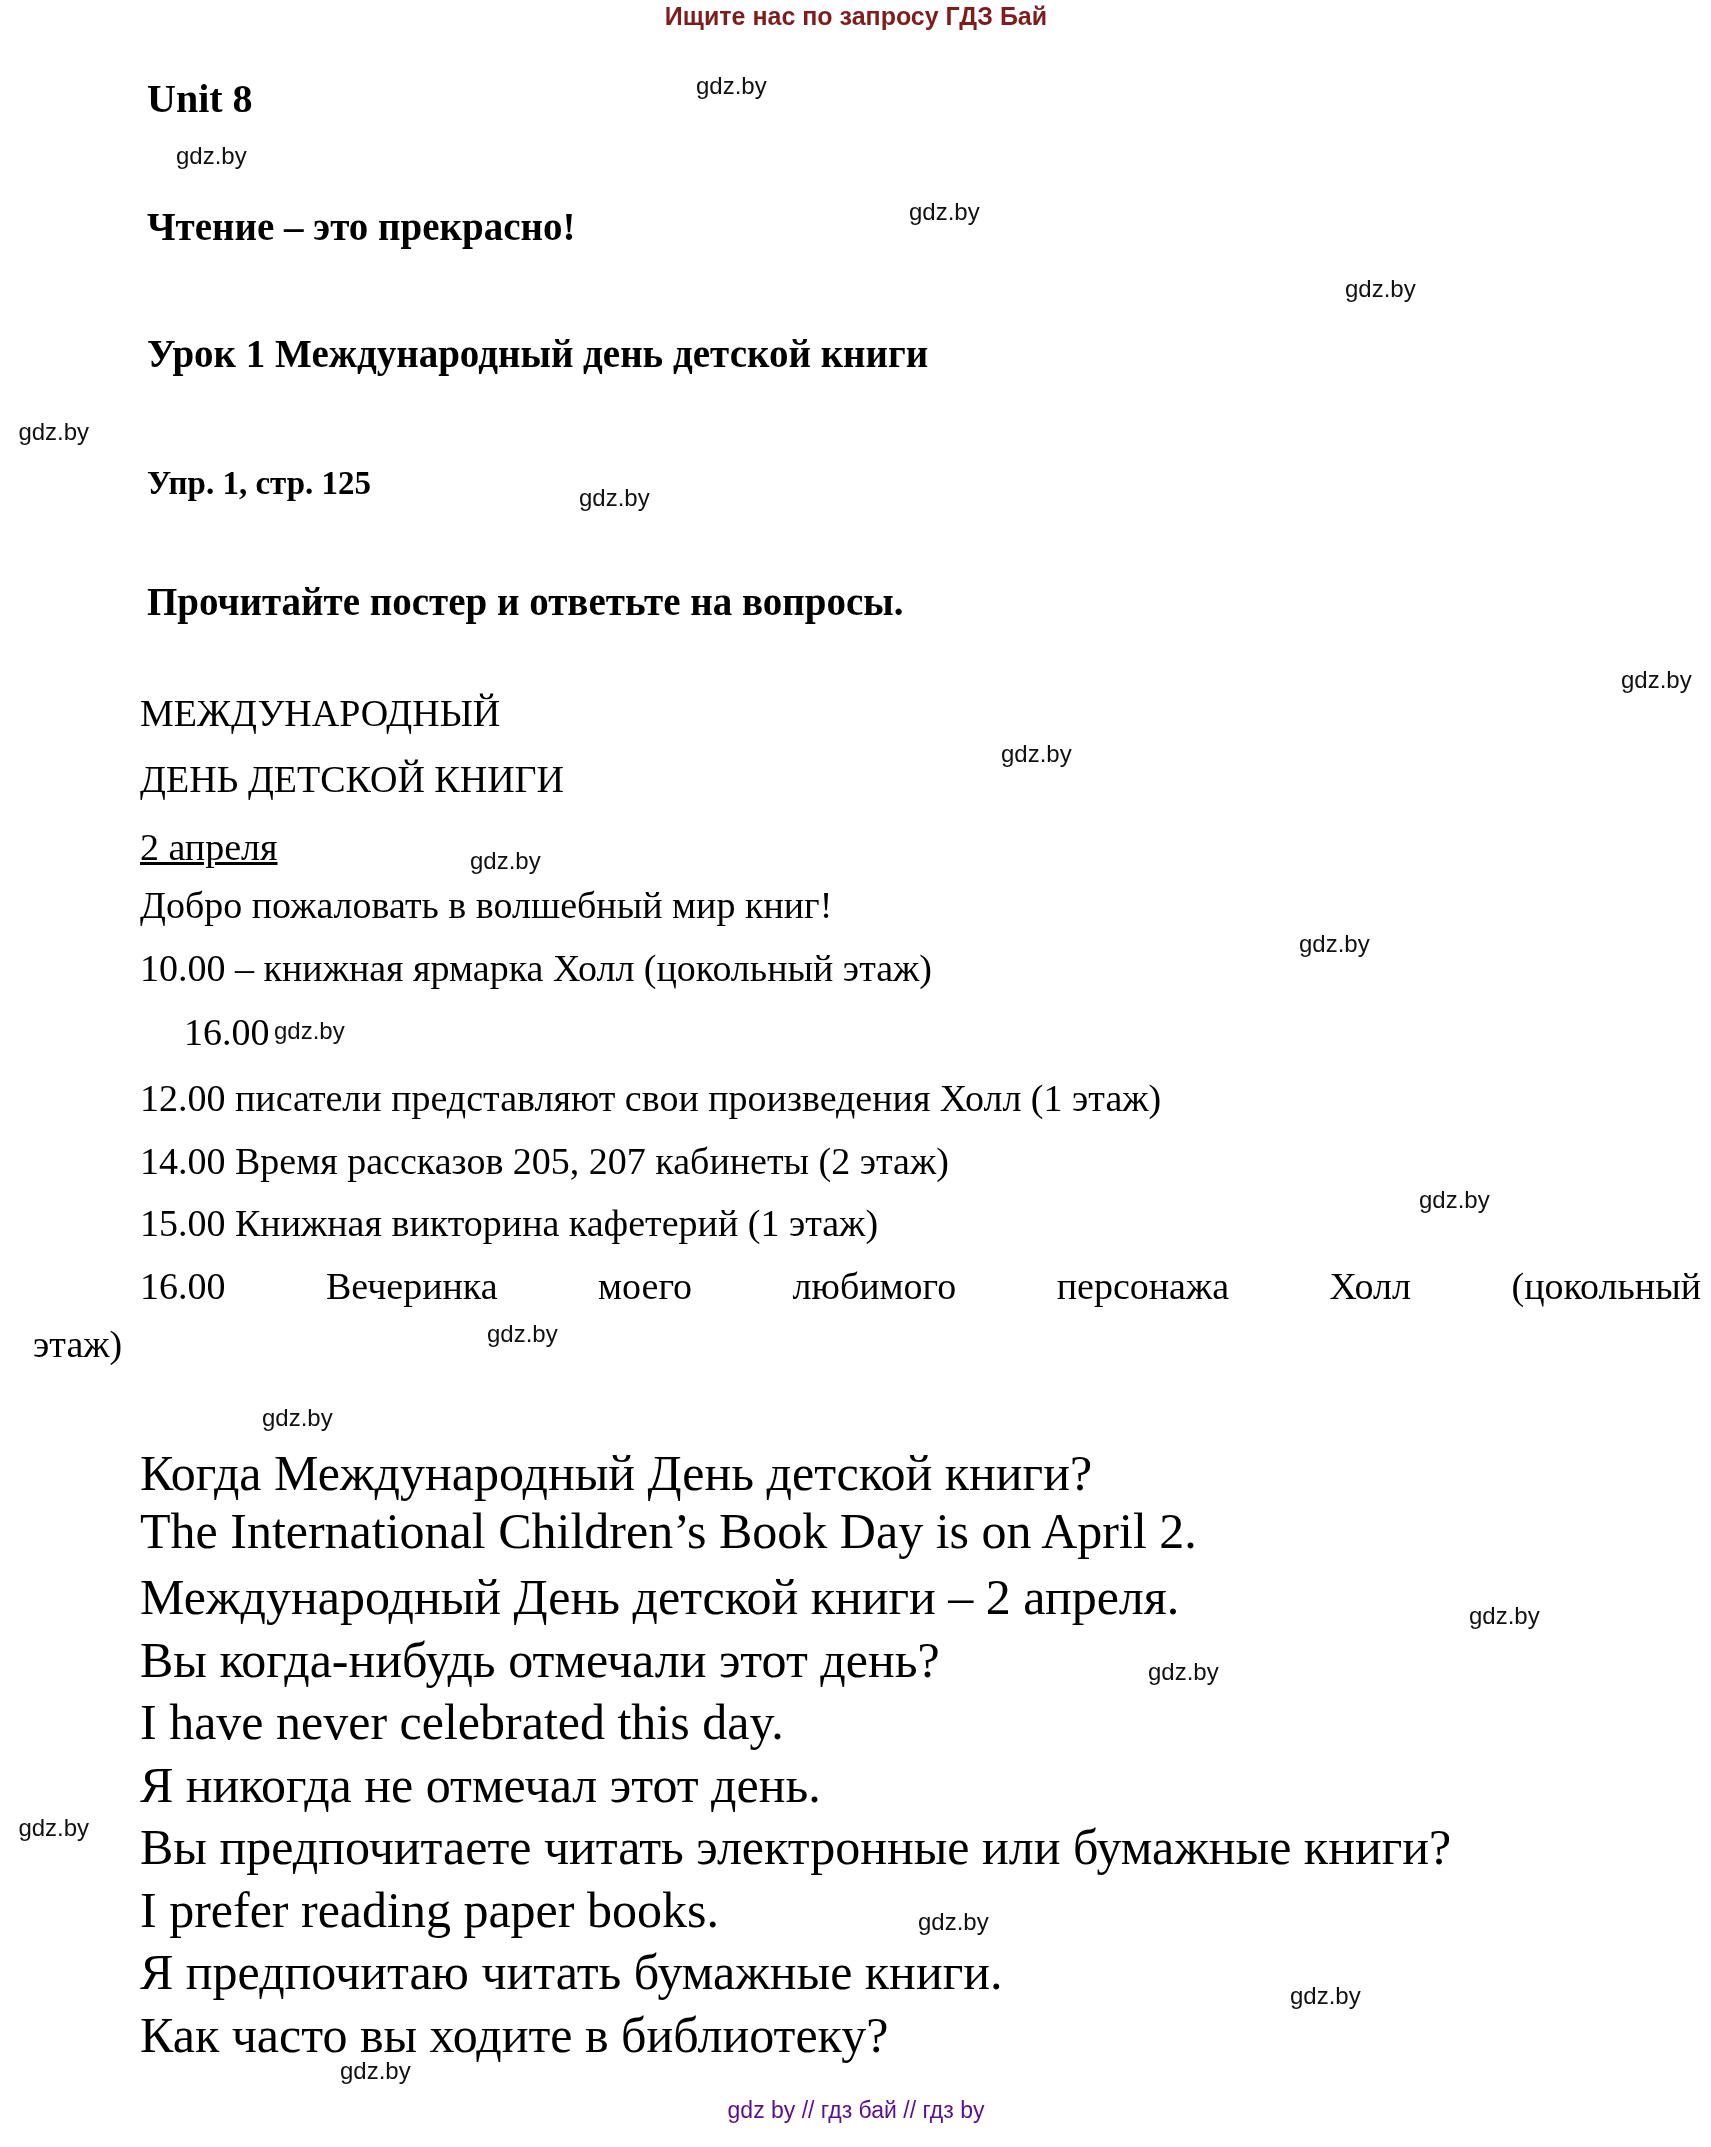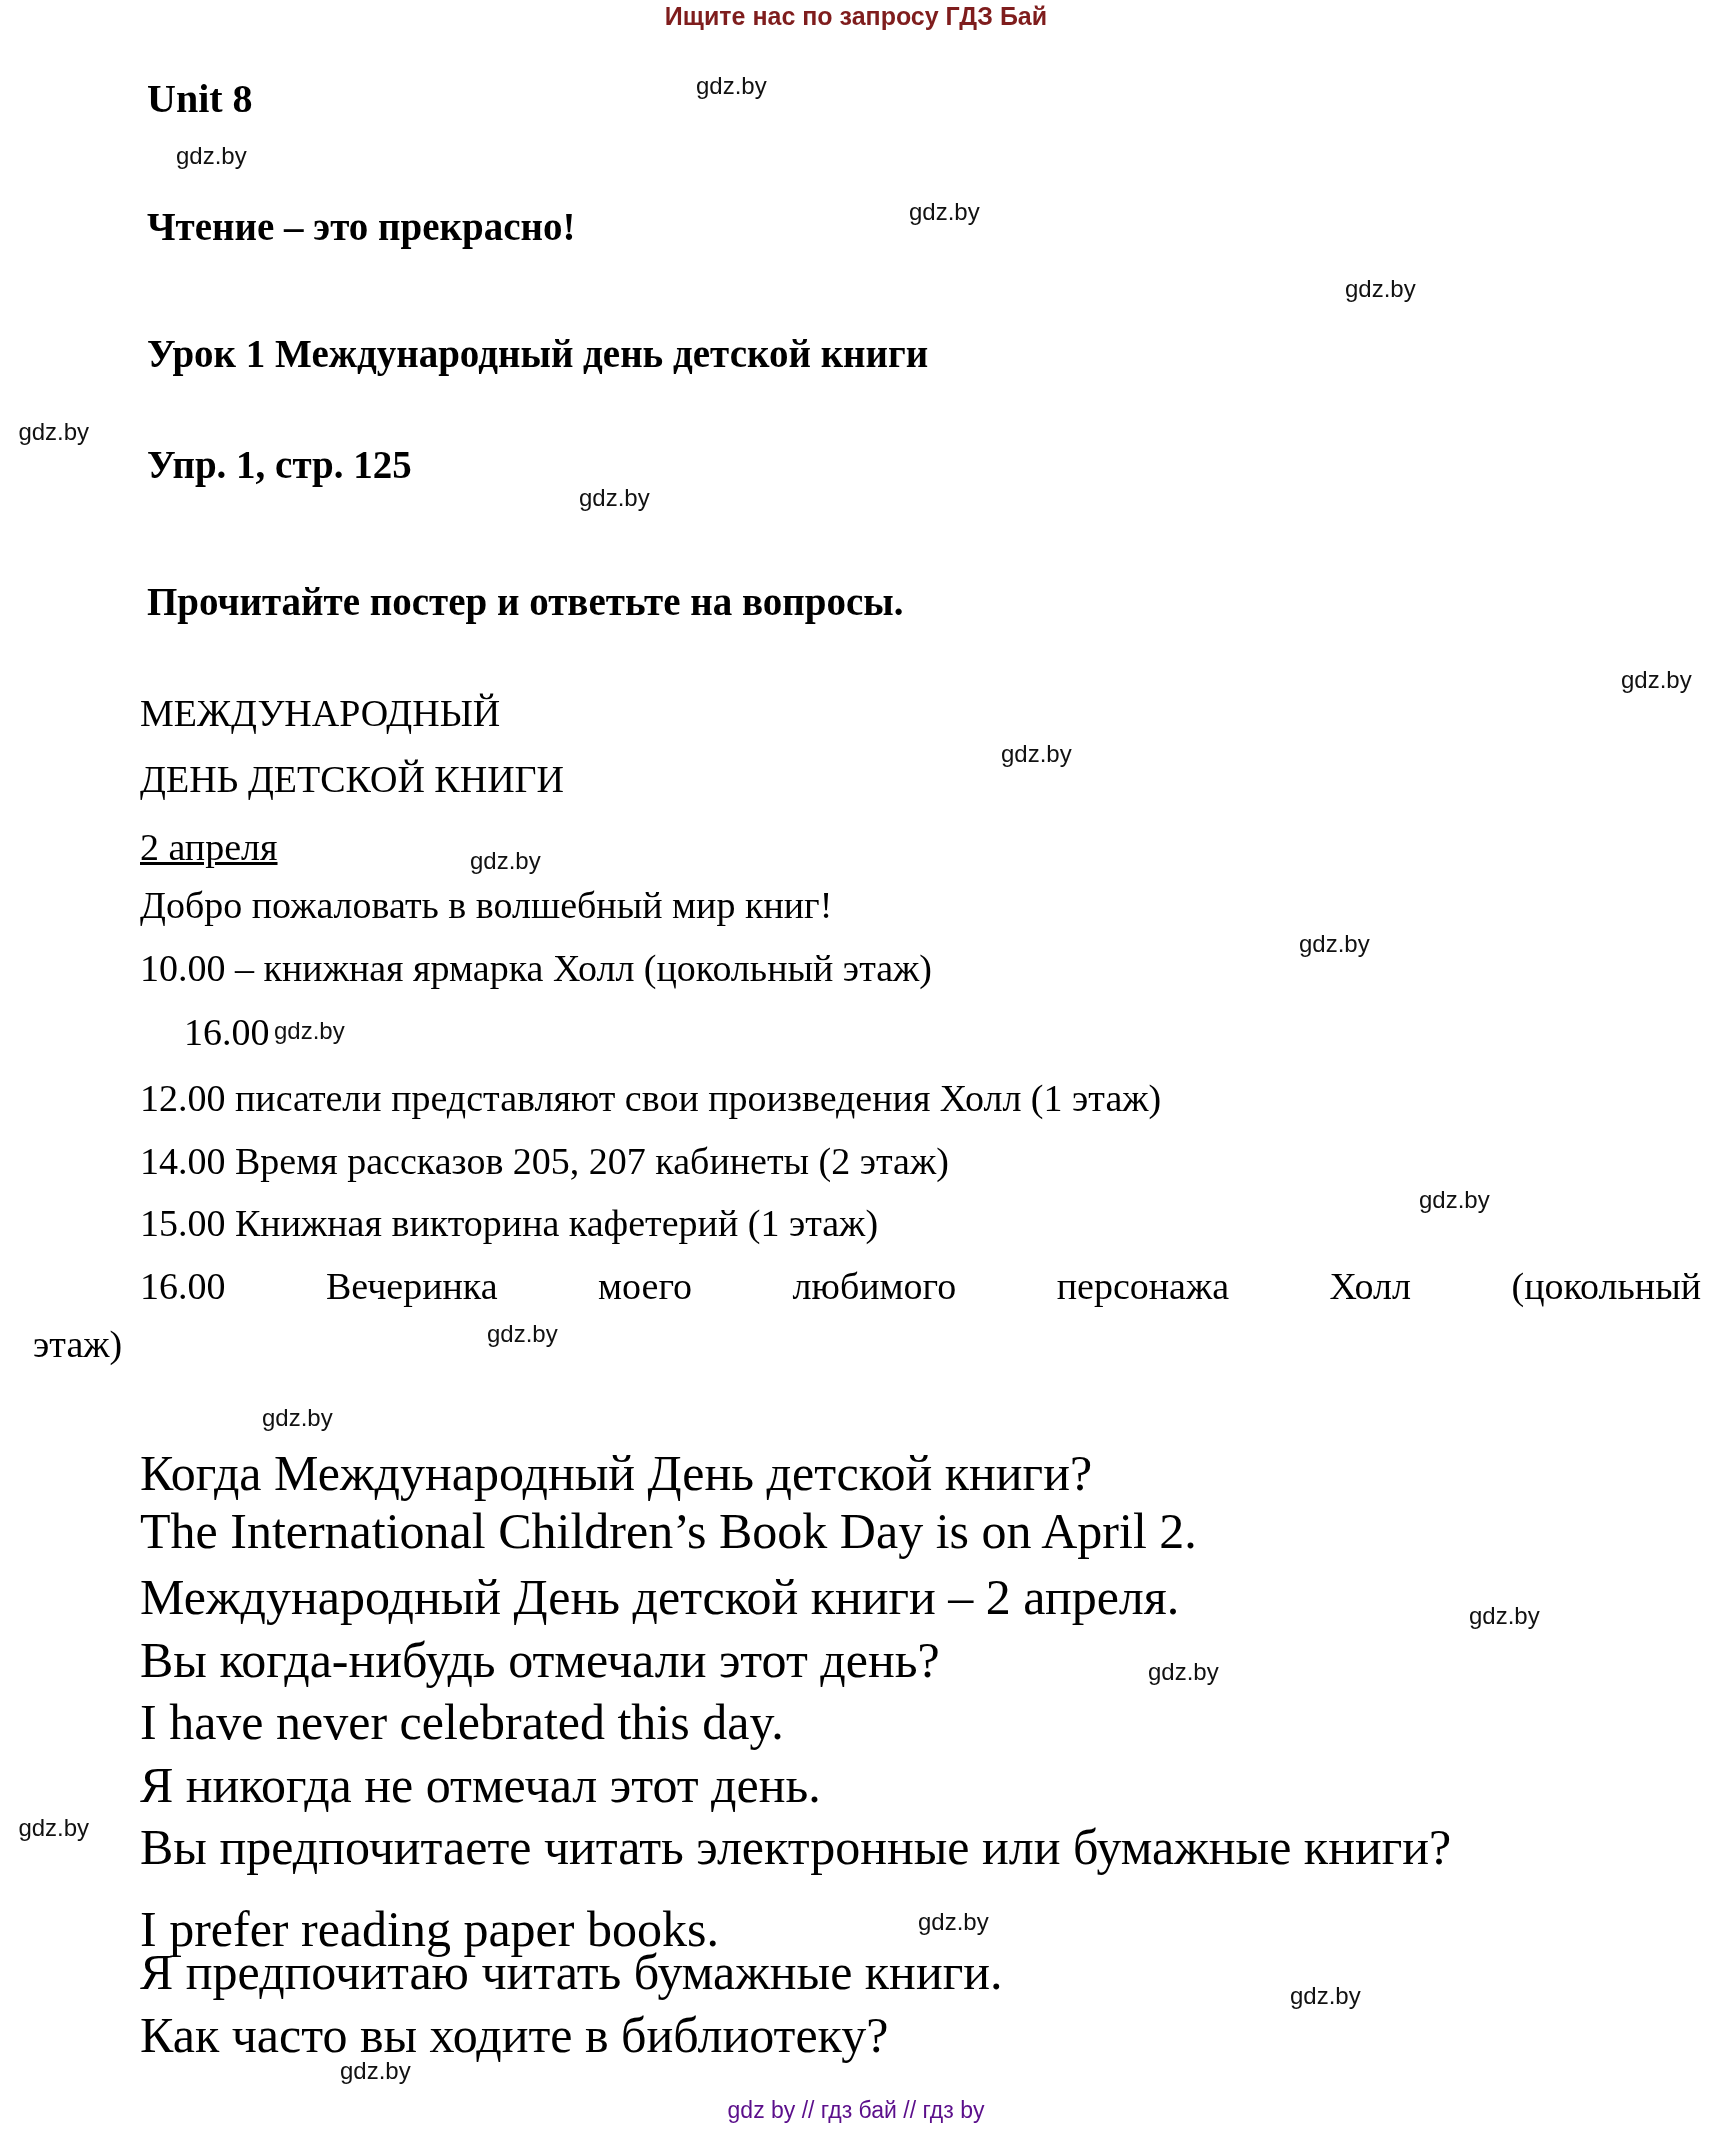--- a/index.html
+++ b/index.html
@@ -55,21 +55,21 @@
     white-space: nowrap;
   }
 
   .bold {
     font-weight: 700;
   }
 
   .h-unit        { left: 147px; top: 75px;   font-size: 40px; }
   .h-theme       { left: 147px; top: 204px;  font-size: 39px; }
   .h-lesson      { left: 147px; top: 331px;  font-size: 39px; text-align: center; }
-  .h-exercise    { left: 147px; top: 442px;  font-size: 39px; }
+  .h-exercise    { left: 147px; top: 465px;  font-size: 33px; }
   .h-task        { left: 147px; top: 579px;  font-size: 39px; }
 
   .poster-line   { left: 140px; font-size: 38px; }
   .p1  { top: 691px; }
   .p2  { top: 757px; }
   .p3  { top: 825px; text-decoration: underline; }
   .p4  { top: 883px; }
   .p5  { top: 946px; }
   .p6  { top: 1010px; margin-left: 44px; }
   .p7  { top: 1076px; }
@@ -90,21 +90,21 @@
   .p11 { left: 33px; top: 1322px; font-size: 38px; }
 
   .qa-line { left: 140px; font-size: 50px; }
   .q1  { top: 1444px; }
   .q2  { top: 1502px; }
   .q3  { top: 1568px; }
   .q4  { top: 1631px; }
   .q5  { top: 1693px; }
   .q6  { top: 1756px; }
   .q7  { top: 1818px; }
-  .q8  { top: 1881px; margin-top: 19px; }
+  .q8  { top: 1881px; }
   .q9  { top: 1943px; }
   .q10 { top: 2006px; }
 
   
   .footer {
     position: absolute;
     top: 2097px;
     left: 0;
     width: 1712px;
     text-align: center;

